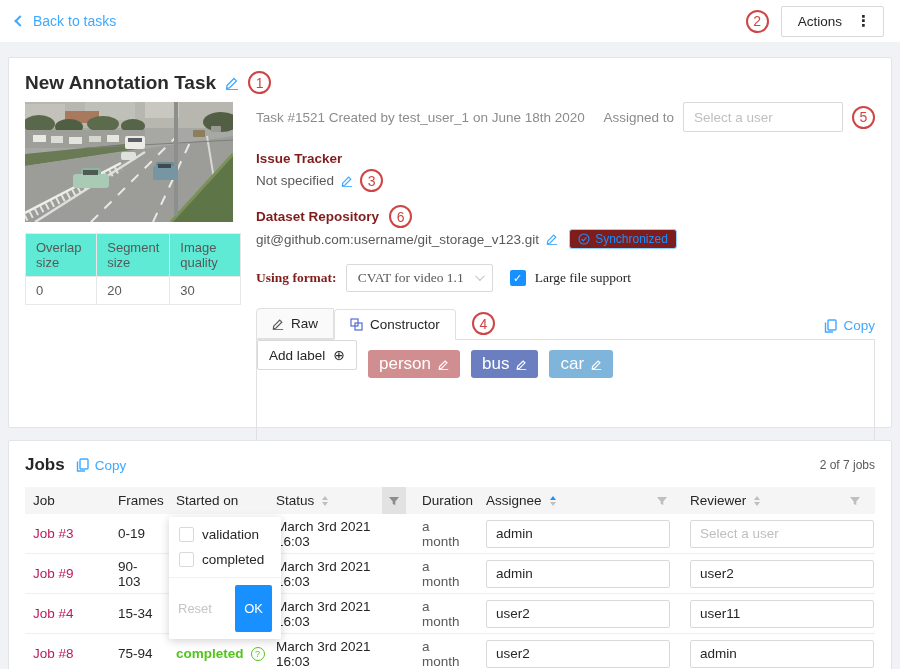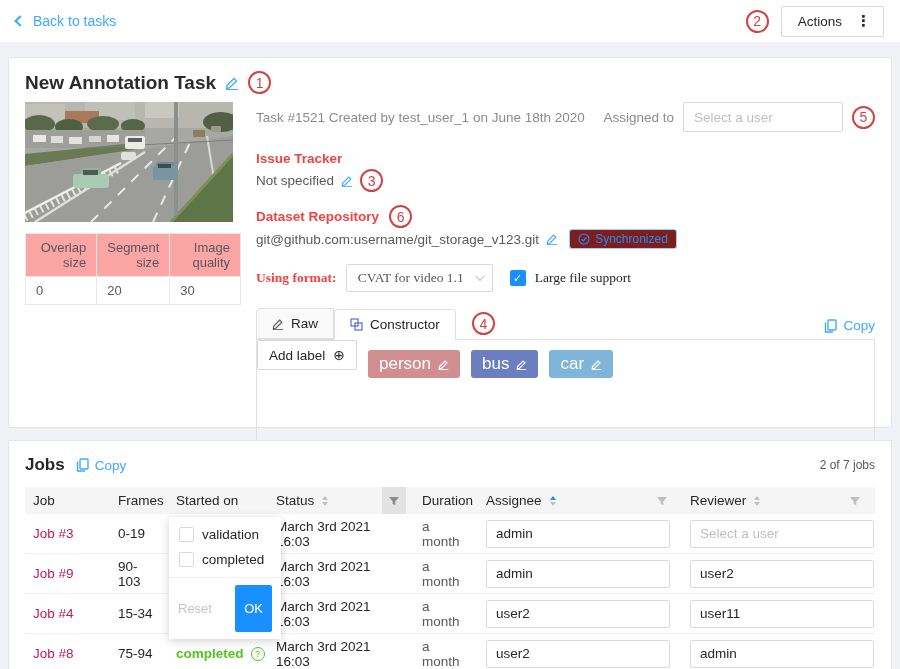--- a/index.html
+++ b/index.html
@@ -26,30 +26,30 @@
   .title-row h1 { font-size: 19px; font-weight: 600; color: #2b2b2b; }
   .edit-ic { display: inline-flex; color: #40a9ff; cursor: pointer; }
   .edit-ic.white { color: #fff; }
   .edit-ic.dark { color: #595959; }
 
   .main-grid { display: flex; gap: 23px; }
   .left-col { width: 208px; flex: 0 0 auto; }
   .preview { width: 208px; height: 120px; overflow: hidden; background: #a7a8a3; }
   .params { border-collapse: collapse; margin-top: 11px; width: 216px; }
   .params th, .params td { border: 1px solid #e8e8e8; padding: 6px 10px; text-align: left; font-weight: 400; font-size: 13px; color: #595959; width: 33.3%; }
-  .params th { background: #fca5a5; text-align: right; }
+  .params th { background: #5eead4; }
 
   .right-col { flex: 1; min-width: 0; }
   .meta-row { display: flex; justify-content: space-between; align-items: center; color: #8c8c8c; }
   .assigned { display: flex; align-items: center; gap: 9px; }
   .assigned input { width: 160px; height: 30px; border: 1px solid #d9d9d9; border-radius: 2px; padding: 0 10px; font-size: 13.5px; font-family: inherit; color: #262626; }
   input::placeholder { color: #bfbfbf; }
 
   .block { margin-top: 19px; }
-  .bold { font-weight: 700; color: #ef4444; }
+  .bold { font-weight: 700; color: #7f1d1d; }
   .bold-row { display: flex; align-items: center; gap: 10px; }
   .line { margin-top: 3px; display: flex; align-items: center; gap: 7px; color: #595959; }
 
   .sync-tag { display: inline-flex; align-items: center; gap: 5px; background: #7f1d1d; border: 1px solid #91d5ff; color: #1890ff; border-radius: 3px; font-size: 12px; padding: 2px 8px; margin-left: 4px; }
 
   .format-row { margin-top: 15px; display: flex; align-items: center; gap: 9px; font-family: Liberation Serif, serif; }
   .select { position: relative; border: 1px solid #d9d9d9; border-radius: 2px; height: 28px; display: inline-flex; align-items: center; padding: 0 28px 0 11px; color: #595959; cursor: pointer; }
   .chev-down { position: absolute; right: 10px; top: 9px; width: 7px; height: 7px; border-right: 1.5px solid #bfbfbf; border-bottom: 1.5px solid #bfbfbf; transform: rotate(45deg) translateY(-2px); }
   .cbx { width: 16px; height: 16px; background: #1890ff; border-radius: 2px; color: #fff; font-size: 11px; display: inline-flex; align-items: center; justify-content: center; margin-left: 8px; cursor: pointer; }
 

